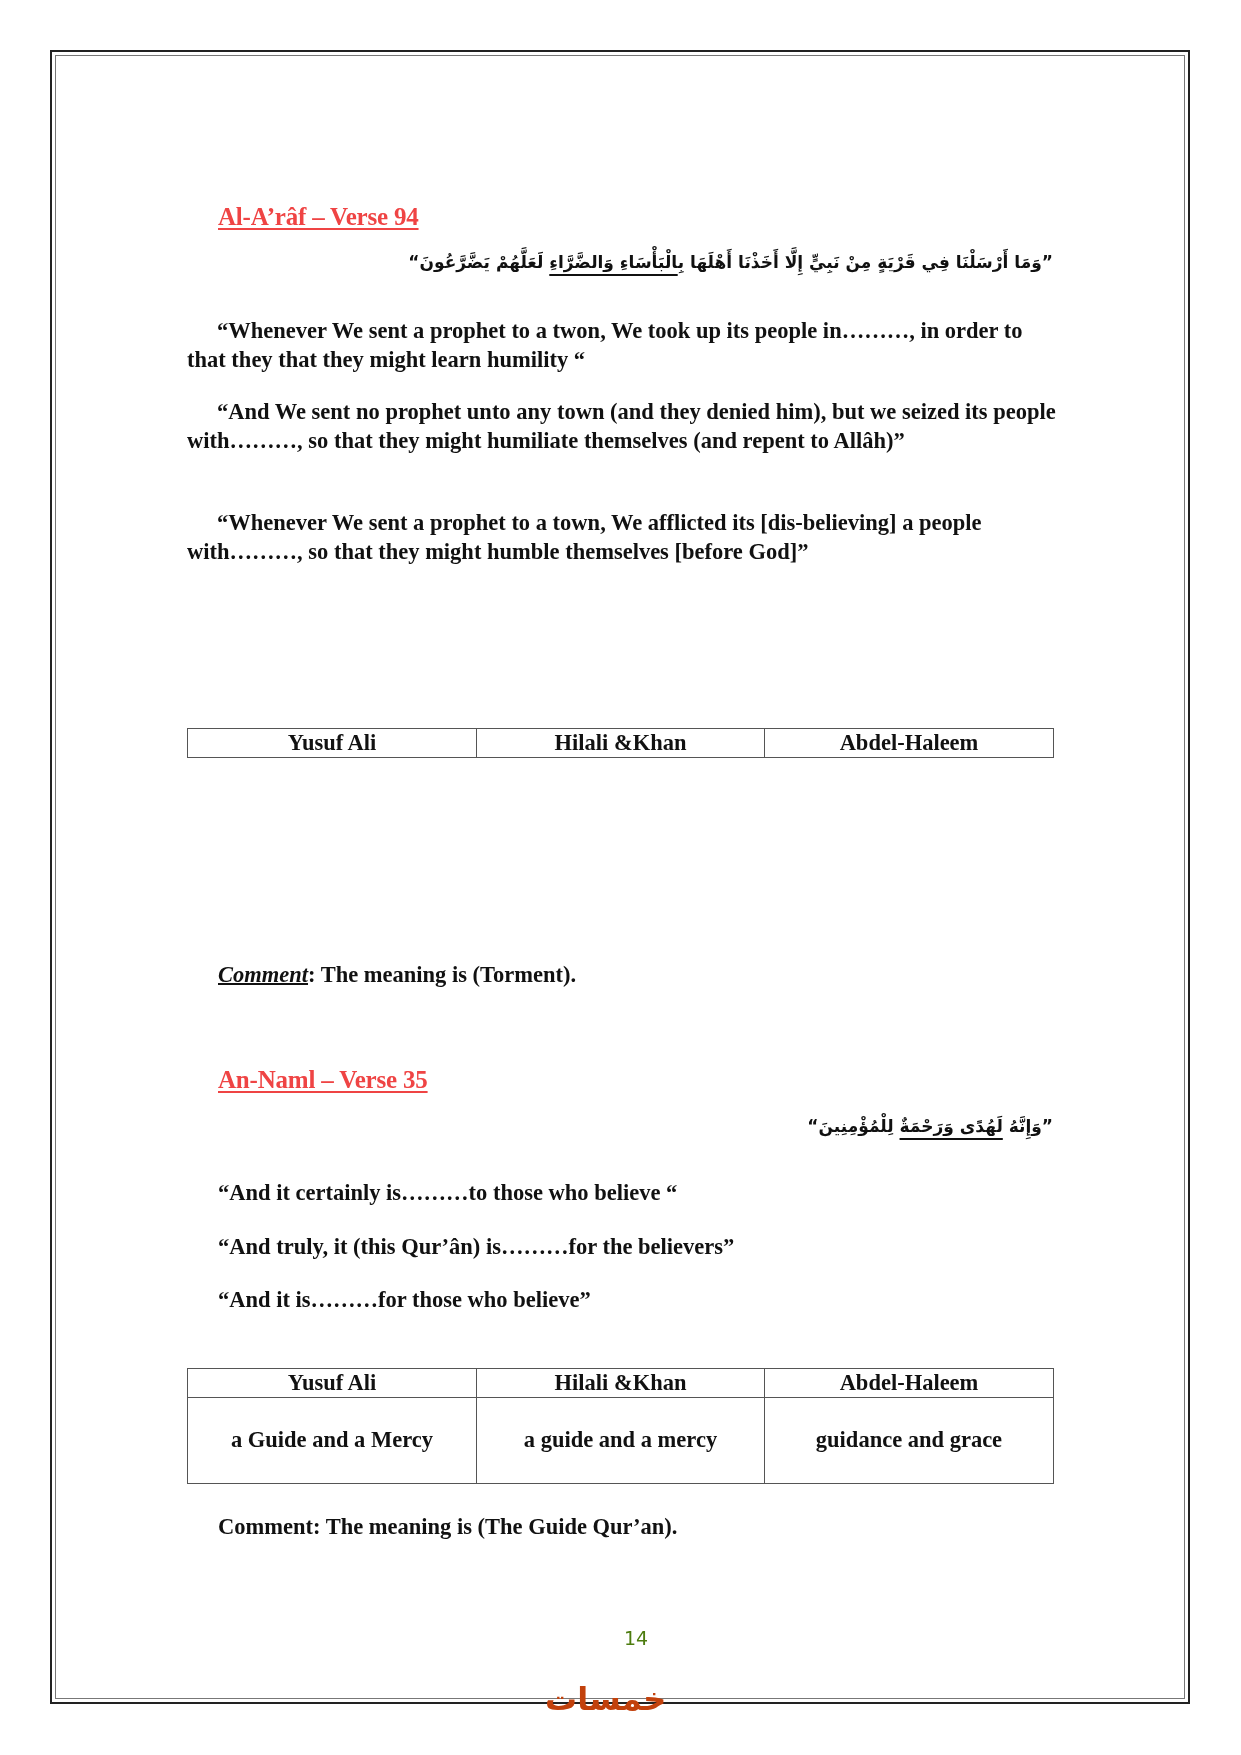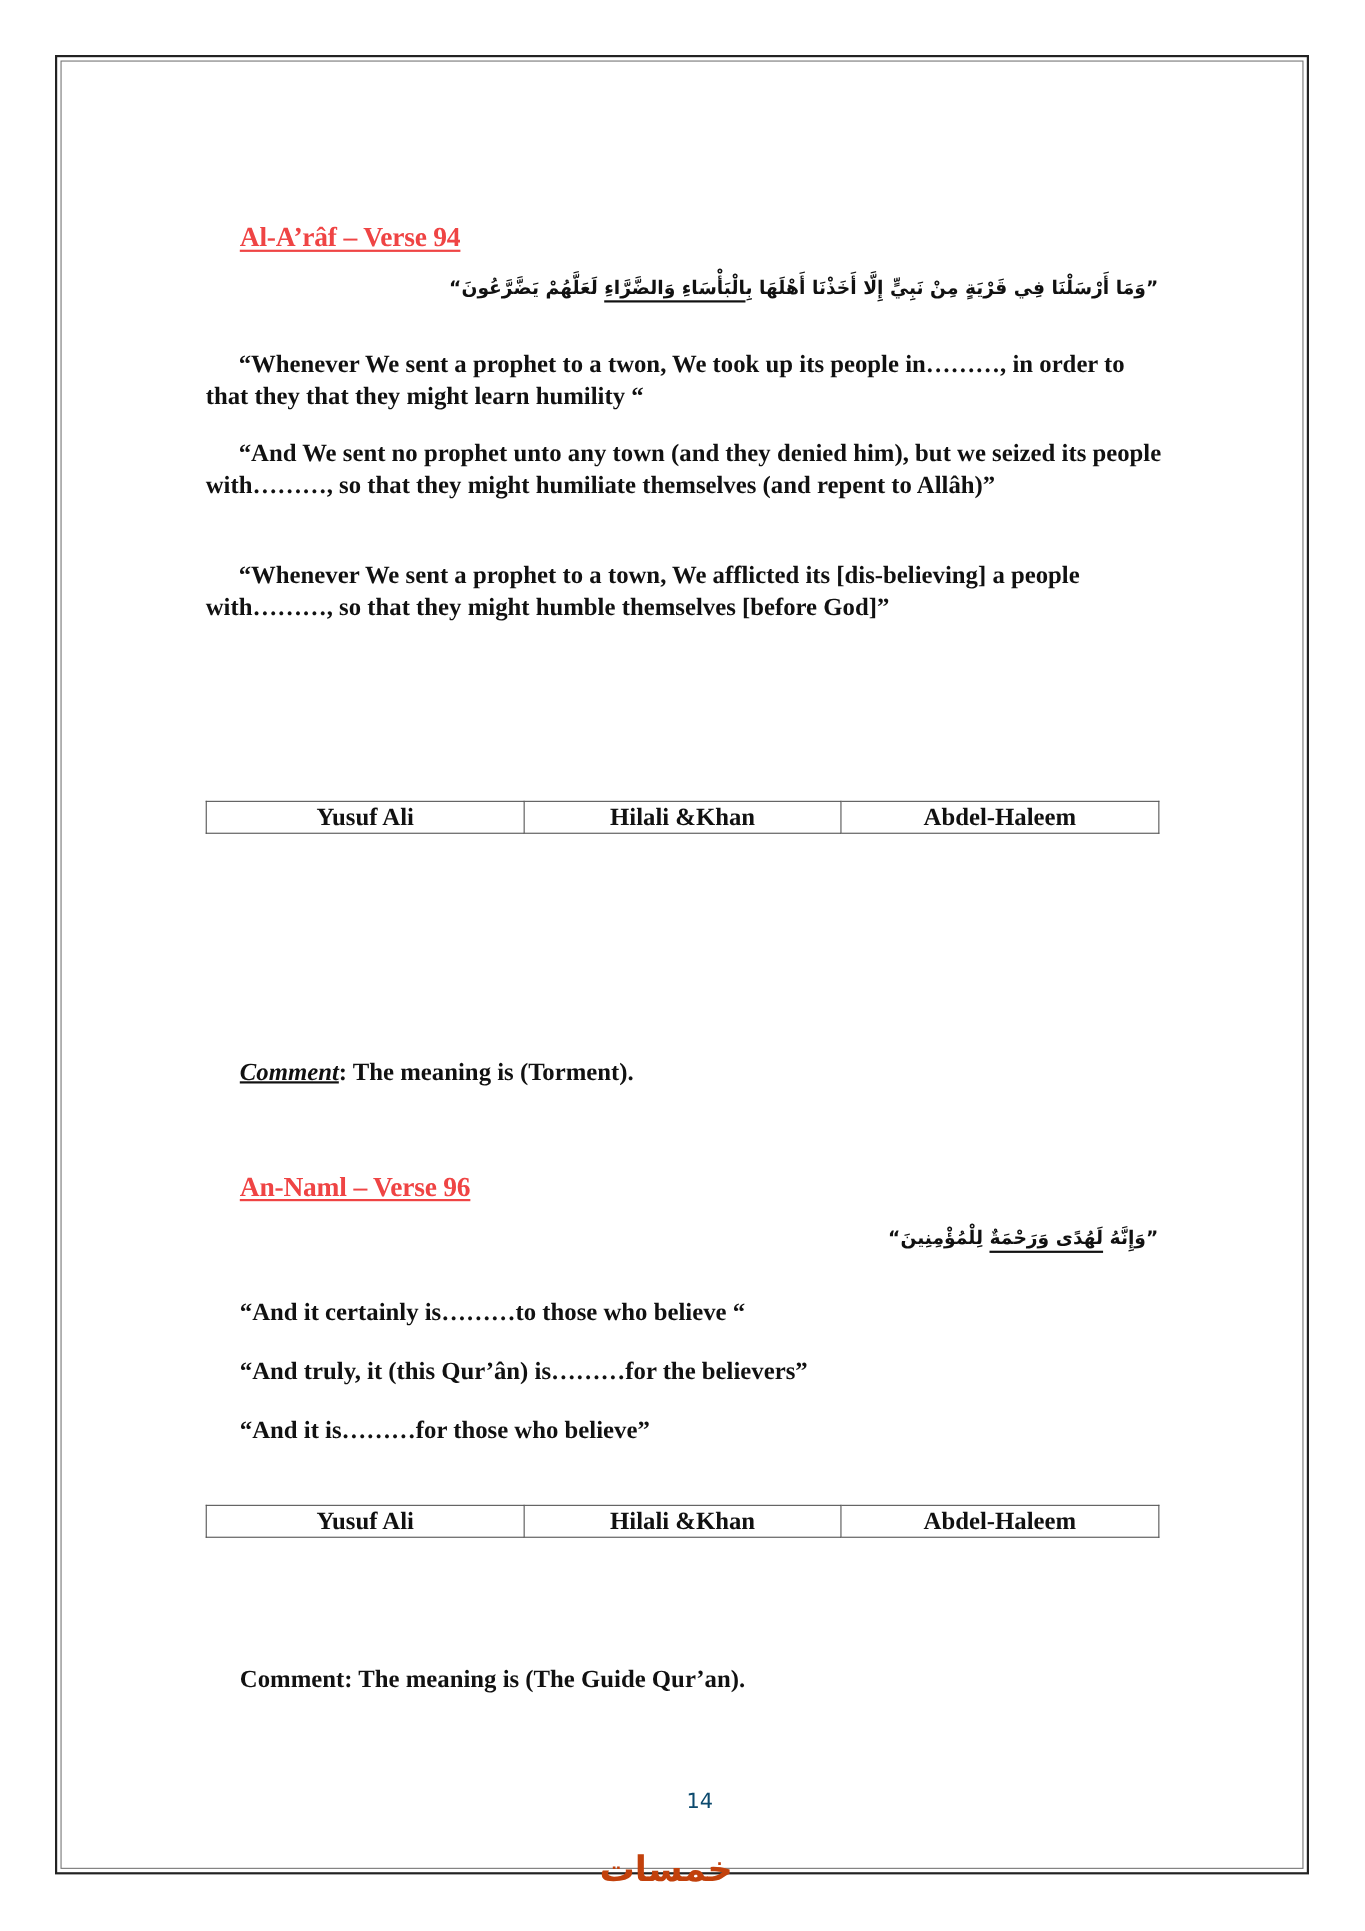--- a/index.html
+++ b/index.html
@@ -18,21 +18,21 @@
   .para { font-weight: bold; font-size: 22.5px; line-height: 28.5px; width: 870px; }
   .para .indent { display: inline-block; width: 30px; }
   .line { font-weight: bold; font-size: 22.5px; line-height: 28px; white-space: nowrap; }
   table.trans { position: absolute; border-collapse: collapse; table-layout: fixed; }
   table.trans td, table.trans th { border: 1.5px solid #555; font-weight: bold; font-size: 22.5px;
          vertical-align: top; padding: 0; }
   table.trans th { height: 28px; line-height: 28px; text-align: center; }
   table.trans td { line-height: 28.5px; }
   .cell-text { display: block; text-align: center; }
   .comment-label { font-style: italic; text-decoration: underline; text-decoration-thickness: 2px; }
-  .page-number { font-family: "DejaVu Sans", sans-serif; font-size: 19px; color: #0c4a6e; }
+  .page-number { font-family: "DejaVu Sans", sans-serif; font-size: 19px; color: #4d7c0f; }
   .watermark { font-family: "DejaVu Sans", sans-serif; font-size: 32px; color: #c2410c; font-weight: bold;
          direction: rtl; letter-spacing: 2px; }
 </style>
 </head>
 <body>
 
 <div class="page-border-outer"></div>
 <div class="page-border-inner"></div>
 
 <div class="abs heading" style="left:218px; top:203px;">Al-A’râf – Verse 94</div>
@@ -55,40 +55,51 @@
       <tr>
     <th>Yusuf Ali</th>
     <th>Hilali &amp;Khan</th>
     <th>Abdel-Haleem</th>
   </tr>
 </tbody>
   </table>
 
 <div class="abs line" style="left:218px; top:961px;"><span class="comment-label">Comment</span><span>: The meaning is (Torment).</span></div>
 
-<div class="abs heading" style="left:218px; top:1066px;">An-Naml – Verse 96</div>
+<div class="abs heading" style="left:218px; top:1066px;">An-Naml – Verse 35</div>
 
 <div class="abs arabic" style="right:188px; top:1116px;"><span>”</span><span>وَإِنَّهُ </span><u>لَهُدًى وَرَحْمَةٌ</u><span> لِلْمُؤْمِنِينَ</span><span>“</span></div>
 
 <div class="abs line" style="left:218px; top:1179px;">“And it certainly is………to those who believe “</div>
 <div class="abs line" style="left:218px; top:1233px;">“And truly, it (this Qur’ân) is………for the believers”</div>
 <div class="abs line" style="left:218px; top:1286px;">“And it is………for those who believe”</div>
 
 <table class="trans" style="left:187px; top:1368px; width:866px;">
   <colgroup>
       <col style="width:289px">
       <col style="width:288px">
       <col style="width:289px">
     </colgroup>
   <tbody>
       <tr>
     <th>Yusuf Ali</th>
     <th>Hilali &amp;Khan</th>
     <th>Abdel-Haleem</th>
   </tr>
+  <tr style="height:86px;">
+    <td>
+          <span class="cell-text" style="padding:28px 4px 0 4px;">a Guide and a Mercy</span>
+        </td>
+    <td>
+          <span class="cell-text" style="padding:28px 4px 0 4px;">a guide and a mercy</span>
+        </td>
+    <td>
+          <span class="cell-text" style="padding:28px 4px 0 4px;">guidance and grace</span>
+        </td>
+  </tr>
 </tbody>
   </table>
 
 <div class="abs line" style="left:218px; top:1513px;">Comment: The meaning is (The Guide Qur’an).</div>
 
 <div class="abs page-number" style="left:624px; top:1627px;">14</div>
 
 <div class="abs watermark" style="left:545px; top:1680px;">خمسات</div>
 
 </body></html>

